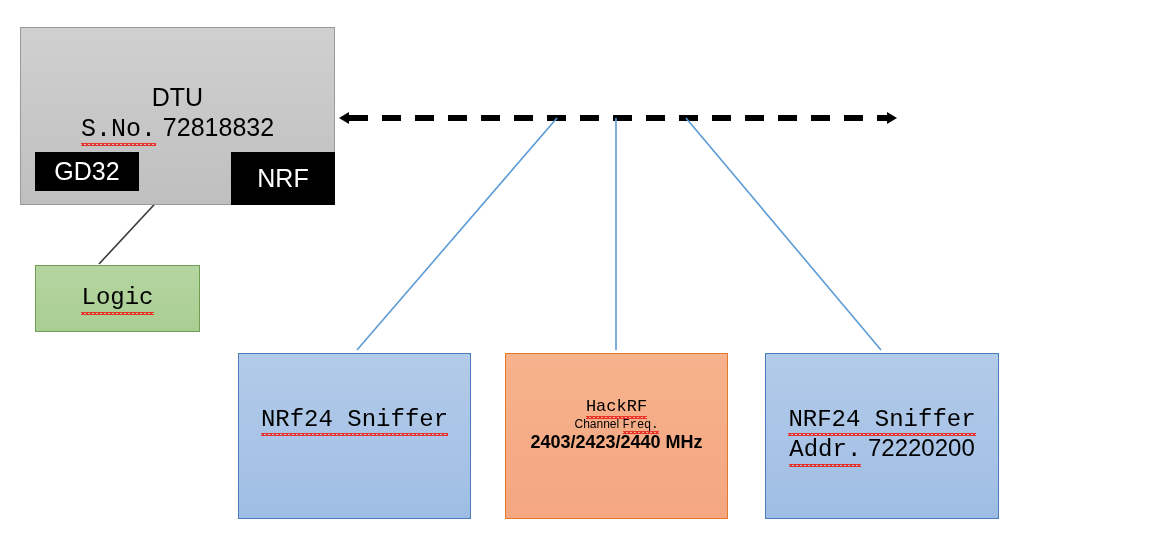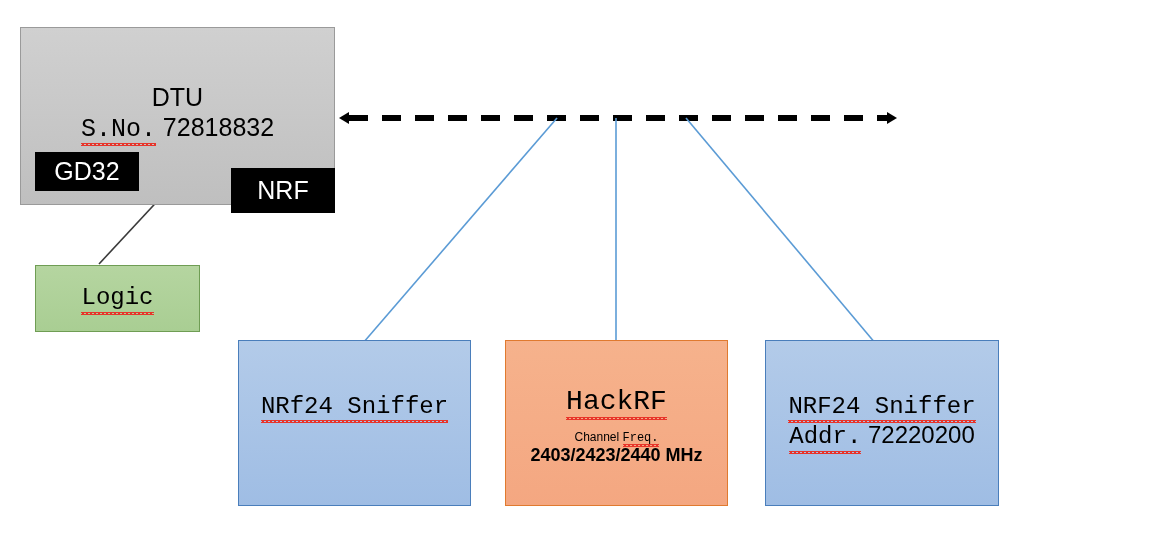--- a/index.html
+++ b/index.html
@@ -70,54 +70,54 @@
     position: absolute;
     box-sizing: border-box;
     background: #000000;
     color: #ffffff;
     display: flex;
     align-items: center;
     justify-content: center;
     font-size: 25px;
   }
   #gd32-box { left: 35px;  top: 152px; width: 104px; height: 39px; }
-  #nrf-box  { left: 231px; top: 168px; width: 104px; height: 45px; }
+  #nrf-box  { left: 231px; top: 152px; width: 104px; height: 53px; }
 
   
   #logic-box {
     left: 35px;
     top: 265px;
     width: 165px;
     height: 67px;
     background: linear-gradient(180deg, #b5d5a0 0%, #a9ce93 100%);
     border: 1px solid #6f9d54;
     font-size: 24px;
   }
 
   
   .bottom-box {
-    top: 340px;
+    top: 353px;
     height: 166px;
     justify-content: flex-start;
     padding-top: 50px;
   }
   .blue-box {
     background: linear-gradient(180deg, #b3cbe9 0%, #9fbde4 100%);
     border: 1px solid #4a7ebb;
   }
   .orange-box {
     background: linear-gradient(180deg, #f6b28c 0%, #f4a781 100%);
     border: 1px solid #e07a2f;
   }
   #sniffer-left-box  { left: 238px; width: 233px; }
   #hackrf-box        { left: 505px; width: 223px; padding-top: 42px; }
   #sniffer-right-box { left: 765px; width: 234px; }
 
   .blue-box .l1, .blue-box .l2 { font-size: 24px; }
-  #hackrf-box .l1 { font-size: 28px; margin-bottom: 12px; }
+  #hackrf-box .l1 { font-size: 17px; margin-bottom: 0; }
   #hackrf-box .l2 { font-size: 12px; }
   #hackrf-box .l3 { font-size: 18px; font-weight: bold; }
 
   
   .sq {
     position: relative;
     display: inline-block;
     font-family: Liberation Mono, monospace;
   }
   .sq::after {

